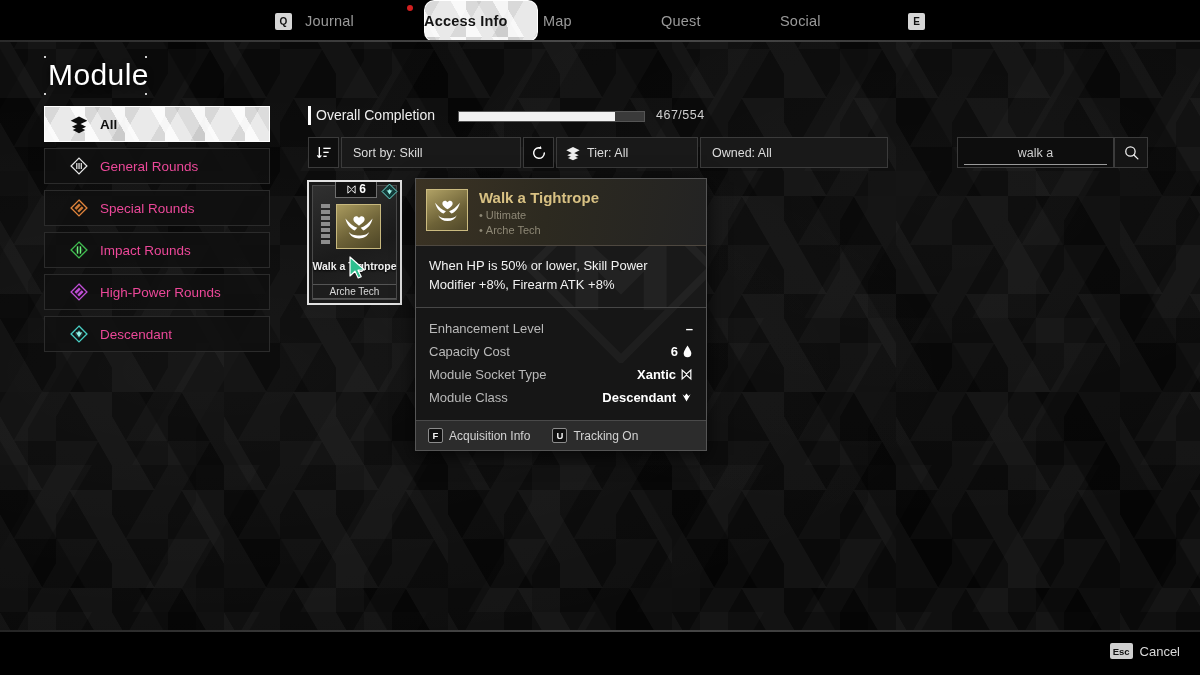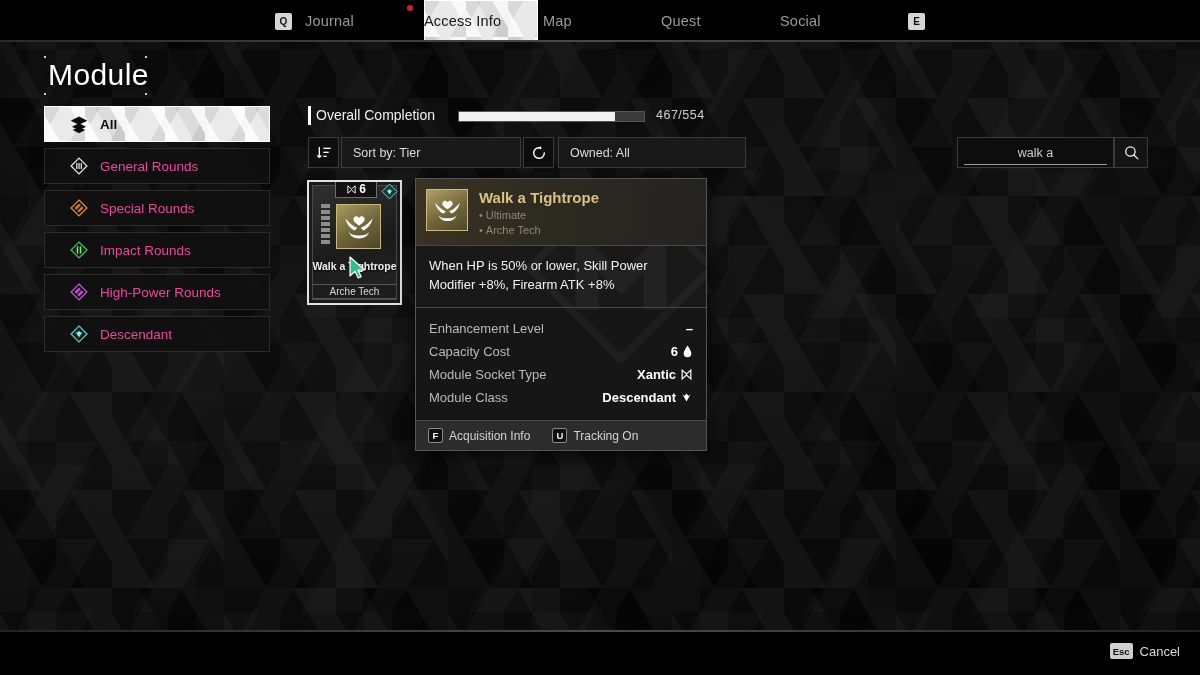--- a/index.html
+++ b/index.html
@@ -45,28 +45,29 @@
     font-size:10px; font-weight:bold; border-radius:2px; line-height:1;
   }
   .kb-q{ position:absolute; left:275px; top:13px; }
   .kb-e{ position:absolute; left:908px; top:13px; }
   .tab{
     position:absolute; top:0; height:42px; width:114px;
     display:flex; align-items:center; 
     font-size:14.5px; color:#9a9a9a; cursor:pointer; letter-spacing:.2px;
   }
   .tab.active{
-    color:#141414; font-weight:400;
+    color:#141414; font-weight:700;
     background-color:#e9e9e9;
     background-image:
       linear-gradient(60deg, rgba(255,255,255,.75) 25%, transparent 25.5%, transparent 74.5%, rgba(255,255,255,.75) 75%),
       linear-gradient(-60deg, rgba(0,0,0,.07) 25%, transparent 25.5%, transparent 74.5%, rgba(0,0,0,.07) 75%),
       linear-gradient(60deg, rgba(0,0,0,.05) 25%, transparent 25.5%, transparent 74.5%, rgba(0,0,0,.05) 75%);
     background-size:42px 37px,42px 37px,84px 74px;
     box-shadow:0 0 0 1px #ffffff inset;
+    border-radius:10px;
   }
   .tab.active::after{
     content:""; position:absolute; left:0; right:0; bottom:0; height:2px; background:#fff;
   }
   .notif-dot{
     position:absolute; left:407px; top:5px; width:6px; height:6px;
     border-radius:50%; background:#d31f1f;
   }
 
   
@@ -356,30 +357,38 @@
     <div class="tb-cell tb-icon-cell">
       <svg width="16" height="16" viewBox="0 0 24 24">
         <path d="M5 3 L5 19 M5 19 L2 15.5 M5 19 L8 15.5" stroke="#fff" stroke-width="2" fill="none"></path>
         <rect x="11" y="4" width="11" height="2" fill="#fff"></rect>
         <rect x="11" y="10" width="8" height="2" fill="#fff"></rect>
         <rect x="11" y="16" width="5" height="2" fill="#fff"></rect>
       </svg>
     </div>
     <div class="tb-gap"></div>
     <div class="tb-cell tb-sort">
-      <span class="t">Sort by: Tier</span>
+      <span class="t">Sort by: Skill</span>
     </div>
     <div class="tb-gap"></div>
     <div class="tb-cell tb-icon-cell">
       <svg width="16" height="16" viewBox="0 0 24 24">
         <path d="M20 12 A8 8 0 1 1 14.5 4.4" stroke="#fff" stroke-width="2.2" fill="none" stroke-linecap="round"></path>
         <path d="M14.6 1.6 L15.4 6.1 L11 5.2 Z" fill="#fff"></path>
       </svg>
     </div>
     <div class="tb-gap"></div>
+    <div class="tb-cell tb-tier">
+      <svg width="16" height="16" viewBox="0 0 24 24" style="margin-right:6px">
+        <path d="M12 3 L22 8 L12 13 L2 8 Z" fill="#f0f0f0"></path>
+        <path d="M12 11.4 L20.6 15.3 L12 19.2 L3.4 15.3 Z" fill="#f0f0f0"></path>
+        <path d="M12 16 L19.6 19.4 L12 22.8 L4.4 19.4 Z" fill="#f0f0f0"></path>
+      </svg>
+      <span class="t">Tier: All</span>
+    </div>
     <div class="tb-gap"></div>
     <div class="tb-cell tb-owned">
       <span class="t">Owned: All</span>
     </div>
     <div class="spacer"></div>
     <div class="tb-cell tb-search" title="Search">
       <span class="t">walk a</span>
     </div>
     <div class="tb-cell tb-searchbtn">
       <svg width="17" height="17" viewBox="0 0 24 24">

